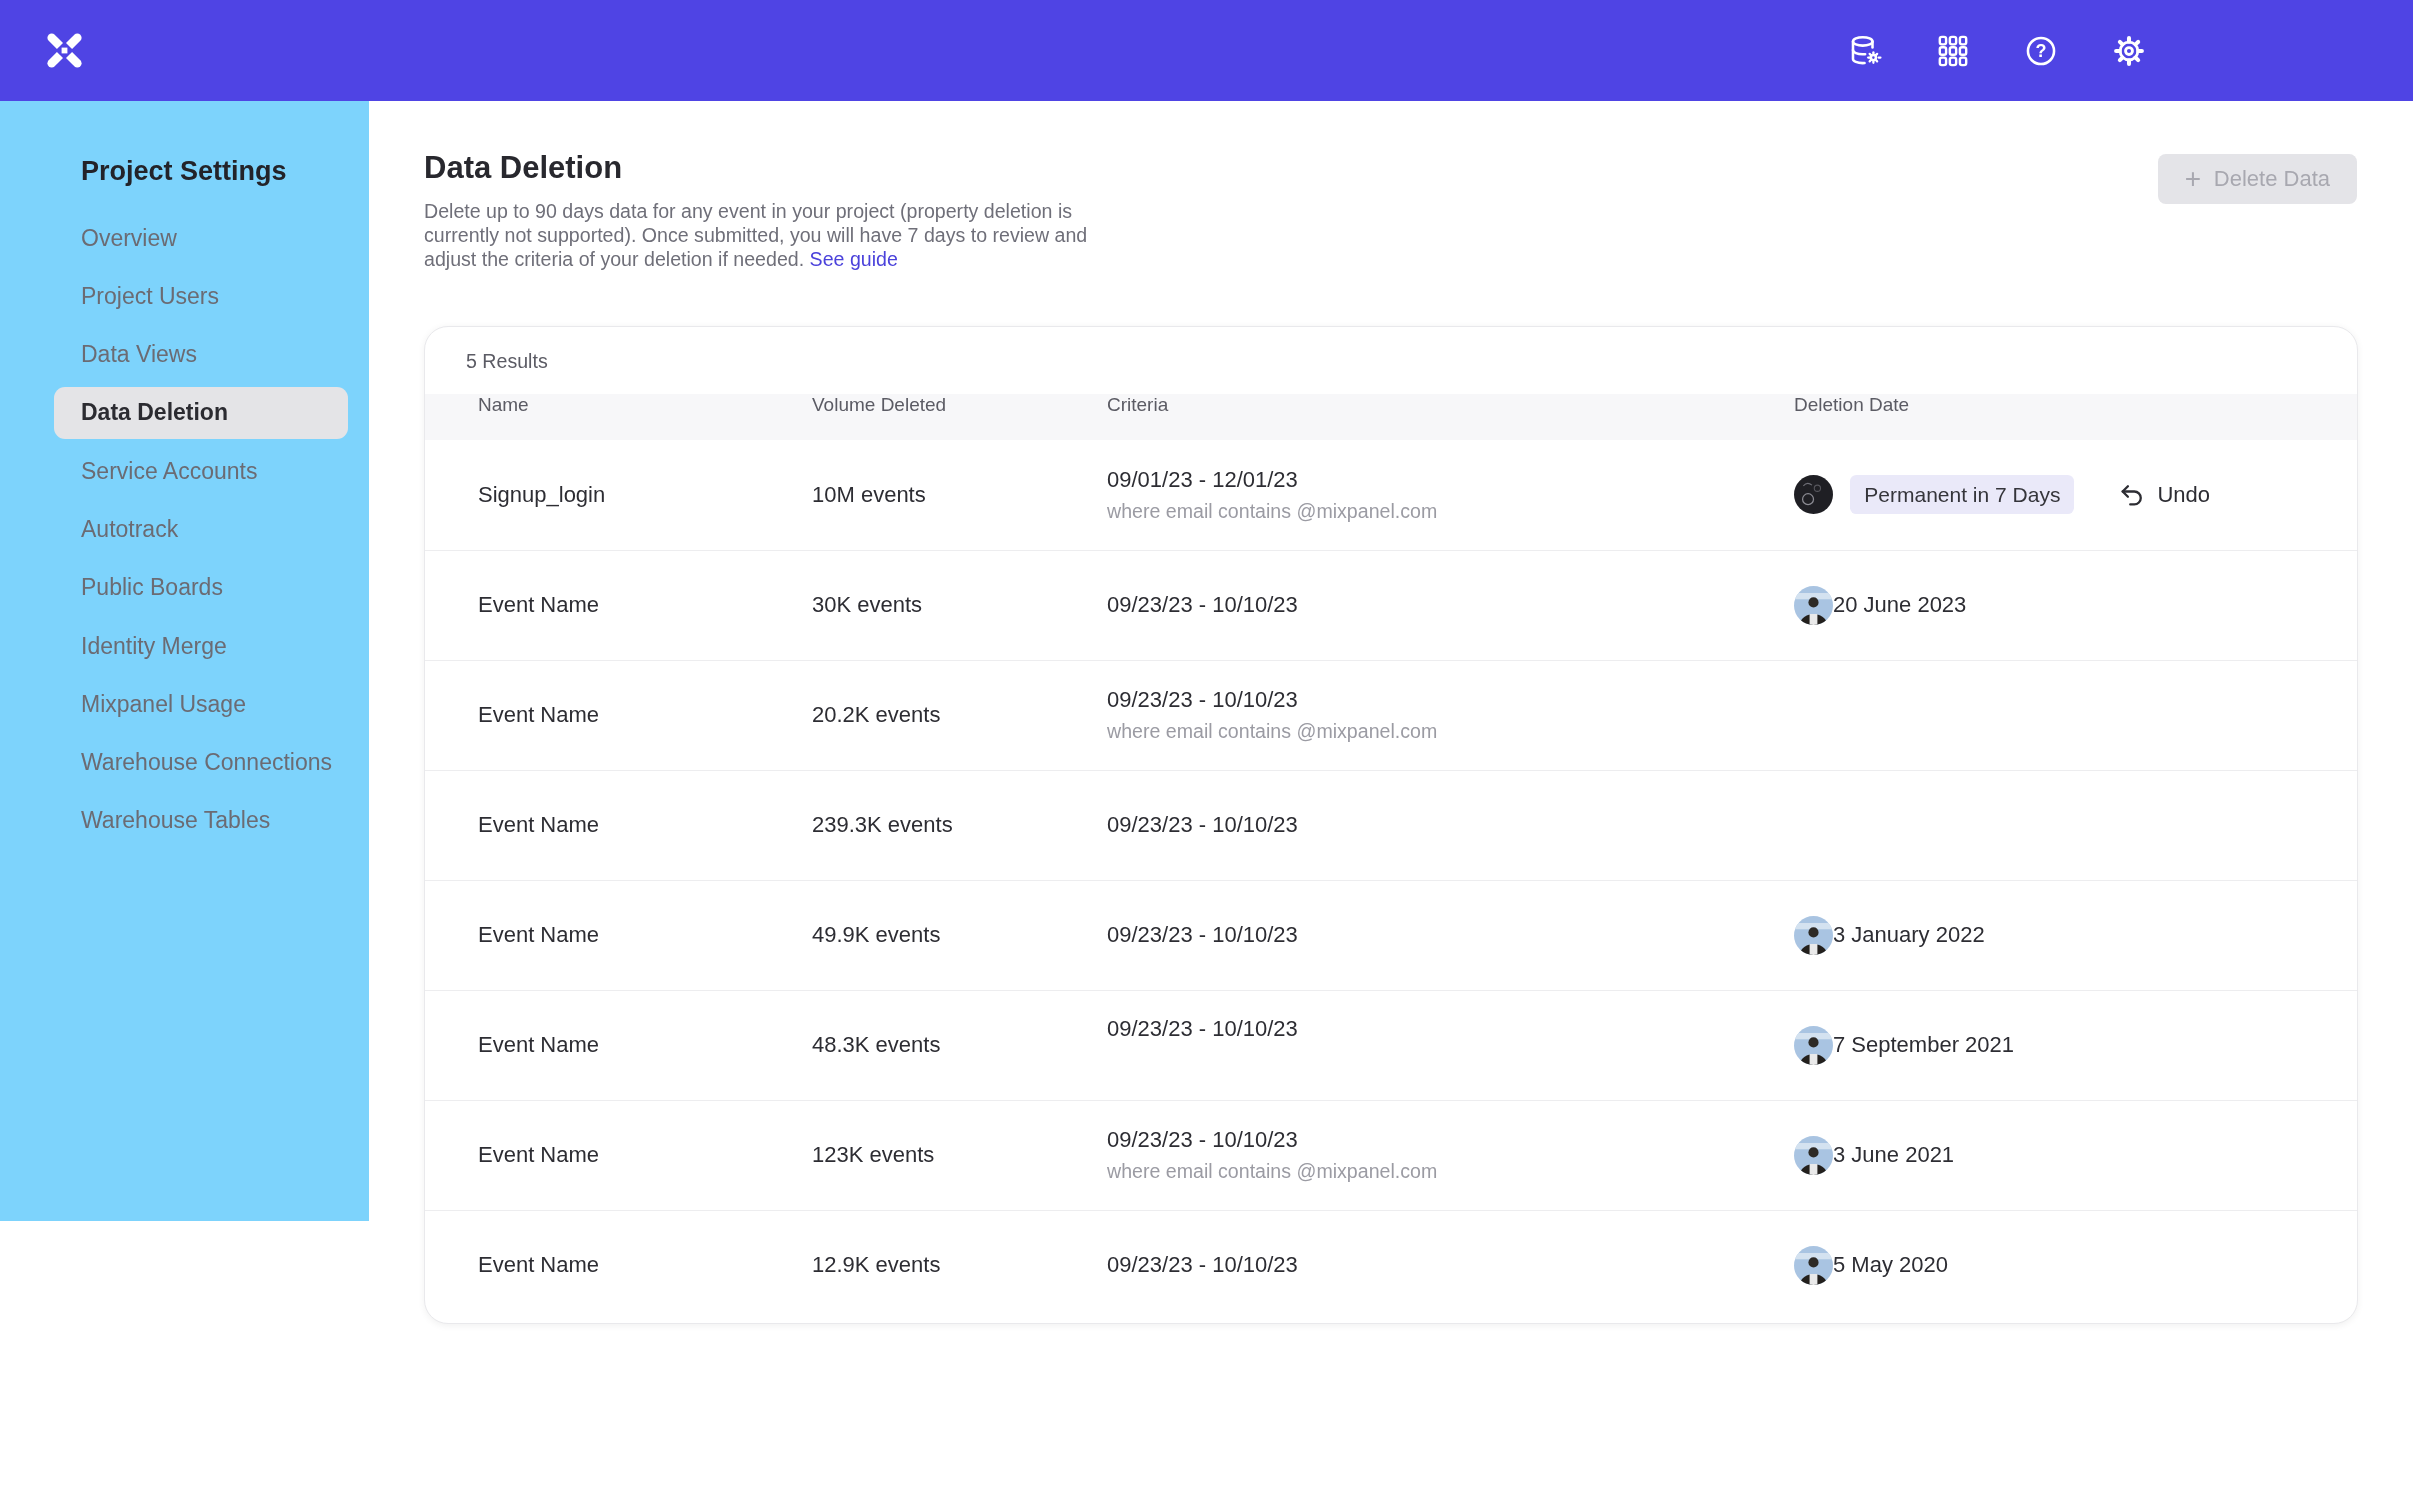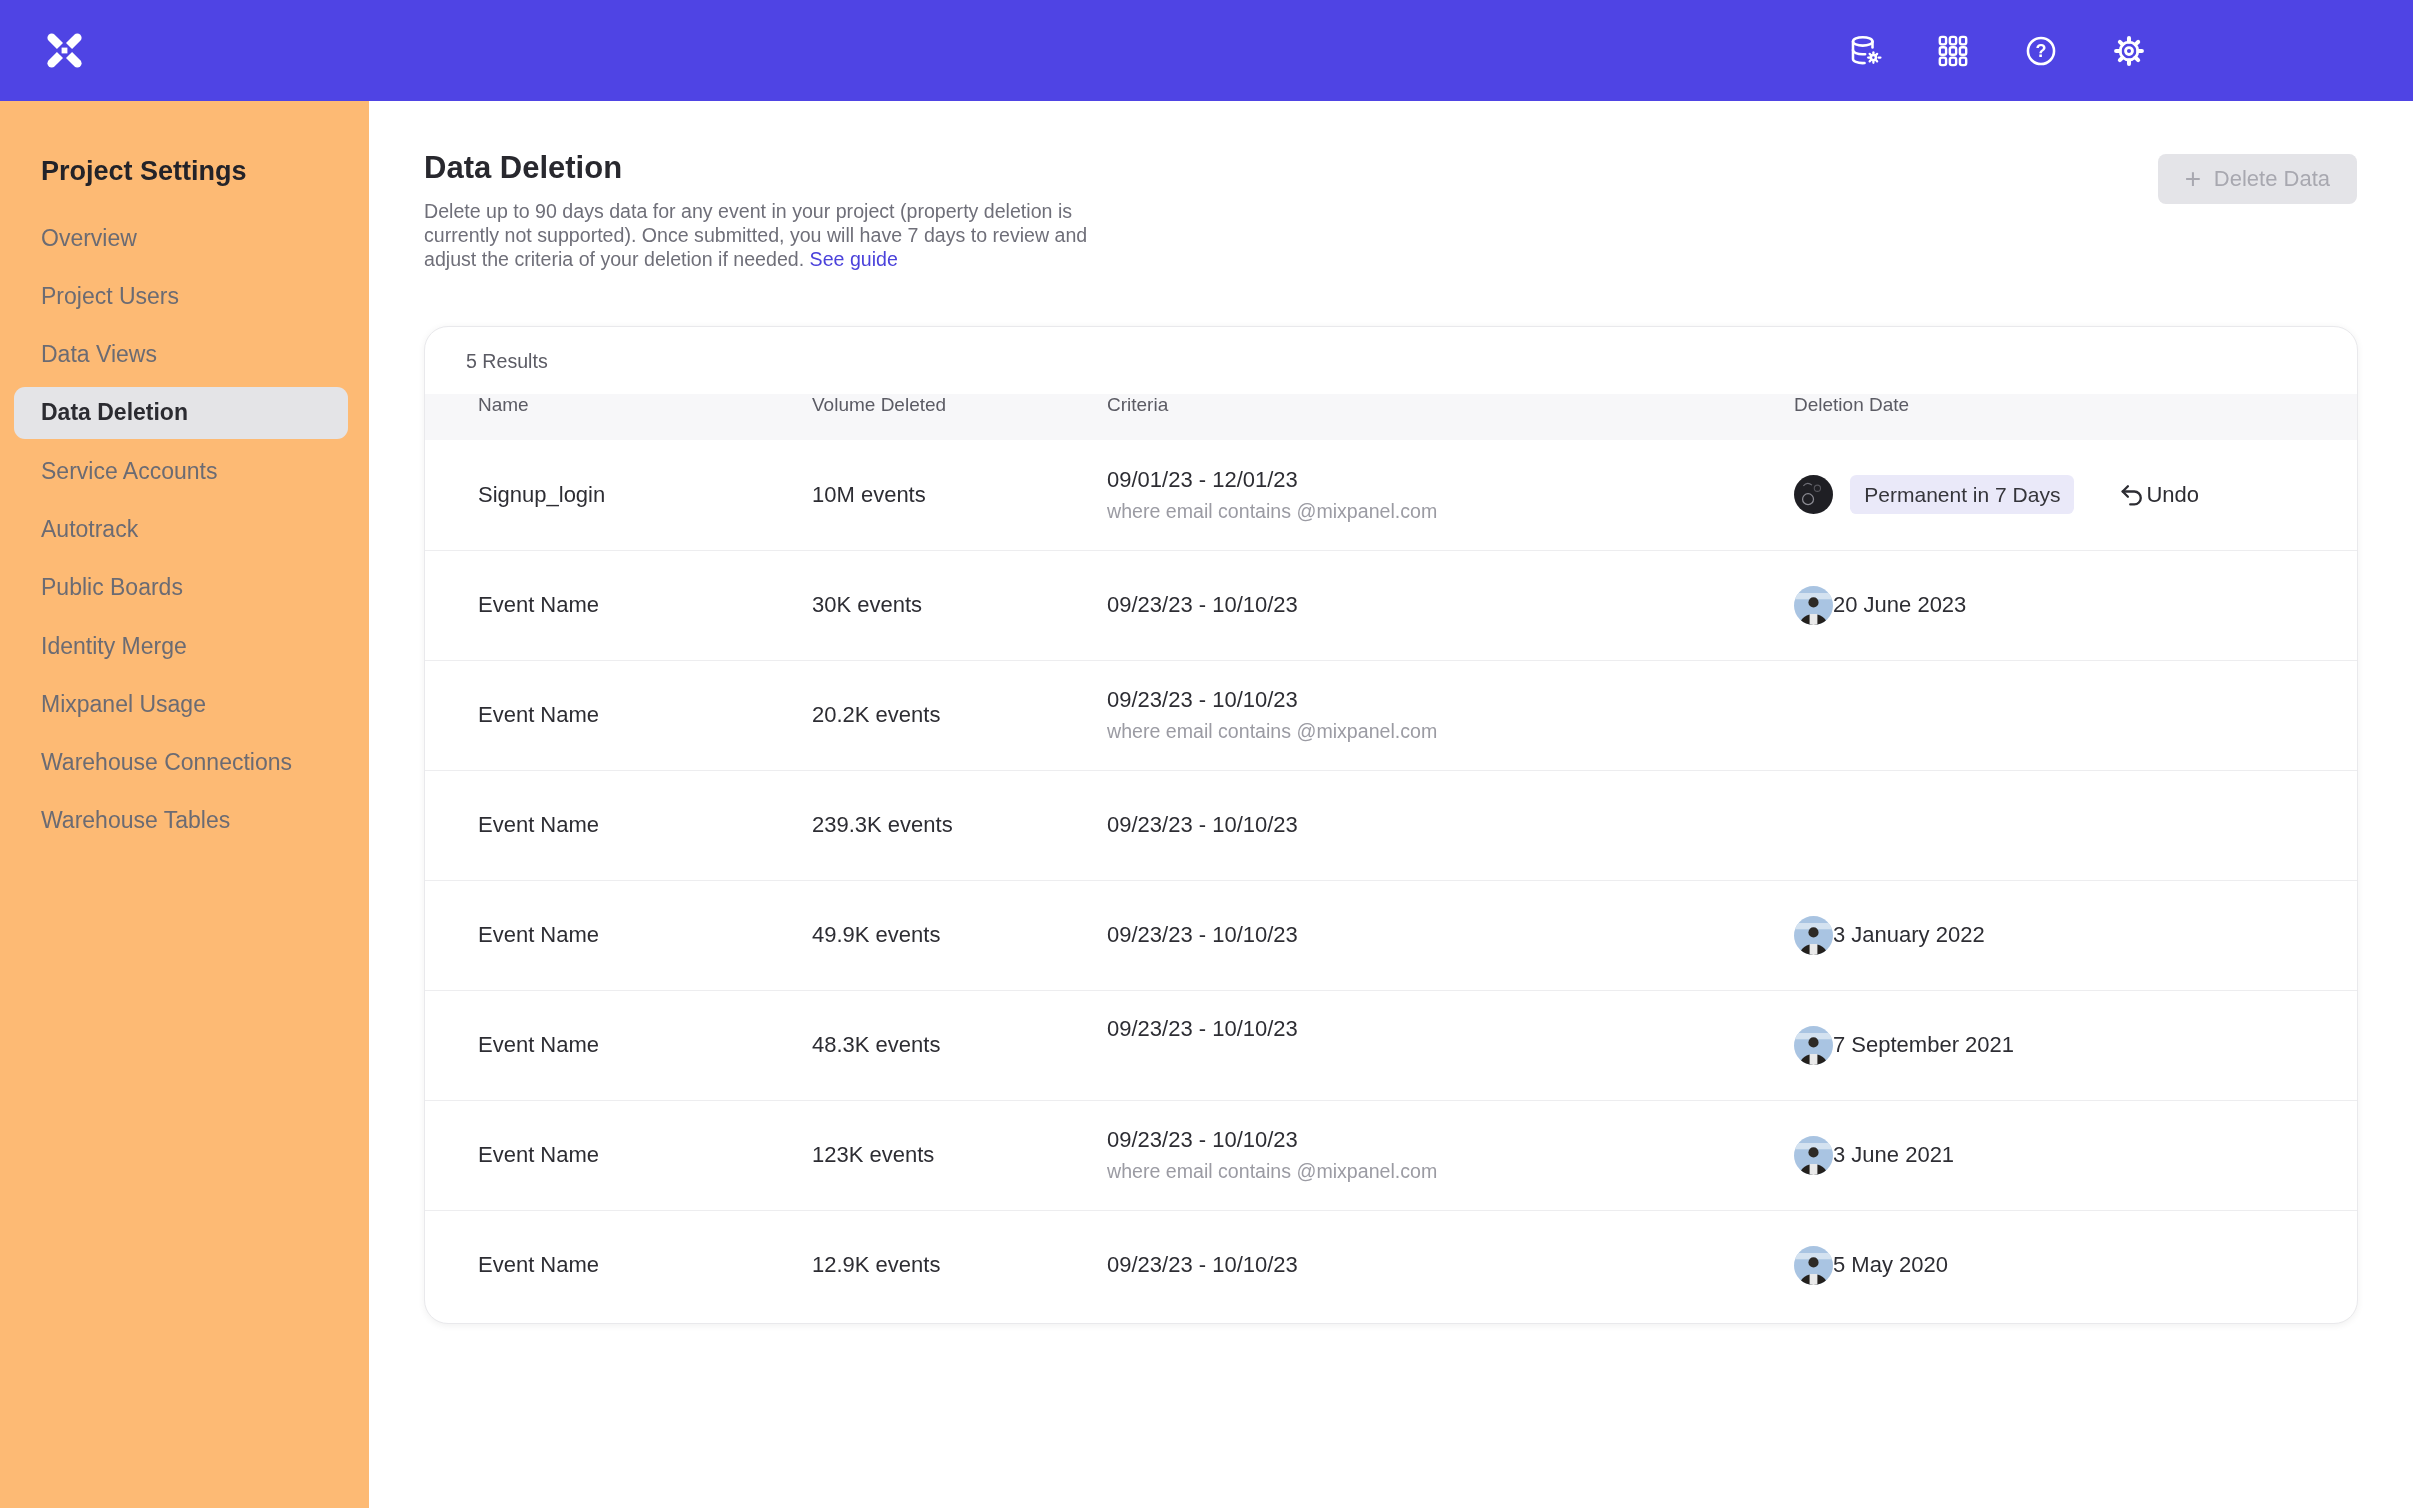--- a/index.html
+++ b/index.html
@@ -7,22 +7,22 @@
                font-family: "Liberation Sans", sans-serif; }
 
   
   .topbar { position: absolute; top: 0; left: 0; width: 2413px; height: 101px;
             background: #4F44E4; display: flex; align-items: center; padding-left: 44px; }
   .logo { width: 41px; height: 41px; display: block; cursor: pointer; }
   .topbar-icons { margin-left: auto; margin-right: 266px; display: flex; align-items: center; gap: 52px; }
   .tb-icon { width: 36px; height: 36px; display: block; cursor: pointer; }
 
   
-  .sidebar { position: absolute; top: 101px; left: 0; width: 369px; height: 1408px;
-             background: #fdba74; }
+  .sidebar { position: absolute; top: 101px; left: 0; width: 369px; height: 1120px;
+             background: #7dd3fc; padding-left: 40px; }
   .sidebar-title { margin: 55px 0 0 41px; font-size: 27px; font-weight: bold; color: #232329; }
   .nav { margin-top: 25px; }
   .nav-item { height: 52px; margin: 0 21px 6.3px 14px; display: flex; align-items: center;
               padding-left: 27px; font-size: 23px; color: #6B6B73; border-radius: 11px;
               cursor: pointer; white-space: nowrap; }
   .nav-item.active { background: #E4E4E7; color: #2B2B31; font-weight: bold; }
 
   
   .main { position: absolute; top: 101px; left: 369px; width: 2044px; height: 1408px;
           background: #ffffff; padding-left: 55px; }
@@ -49,21 +49,21 @@
   .t-row { height: 110px; display: flex; align-items: center; font-size: 22px; color: #2D2D33; }
   .t-row.sep { border-top: 0.8px solid #EDEDEF; }
   .criteria-wrap { display: flex; flex-direction: column; justify-content: center; }
   .criteria-wrap.raised { transform: translateY(-15.7px); }
   .criteria-sub { margin-top: 7px; font-size: 19.6px; color: #9B9BA3; }
   .avatar { width: 39px; height: 39px; border-radius: 50%; overflow: hidden; flex-shrink: 0; }
   .avatar svg { display: block; width: 39px; height: 39px; }
   .date-text { margin-left: 0; }
   .badge { margin-left: 17.3px; background: #EAE9F9; color: #35353B; font-size: 21px;
            padding: 7.9px 14px; border-radius: 6.3px; white-space: nowrap; }
-  .undo { margin-left: 44px; display: flex; align-items: center; cursor: pointer; }
+  .undo { margin-left: 44px; display: flex; align-items: center; gap: 11px; cursor: pointer; }
   .undo svg { width: 28px; height: 28px; display: block; }
   .undo-label { font-size: 22px; color: #2D2D33; }
 </style>
 </head>
 <body>
 
 <div class="topbar">
   <svg class="logo" viewBox="0 0 48 48">
     <path d="M9 9 L39 39" stroke="#ffffff" stroke-width="10" stroke-linecap="round" fill="none"></path>
     <path d="M39 9 L9 39" stroke="#ffffff" stroke-width="10" stroke-linecap="round" fill="none"></path>

